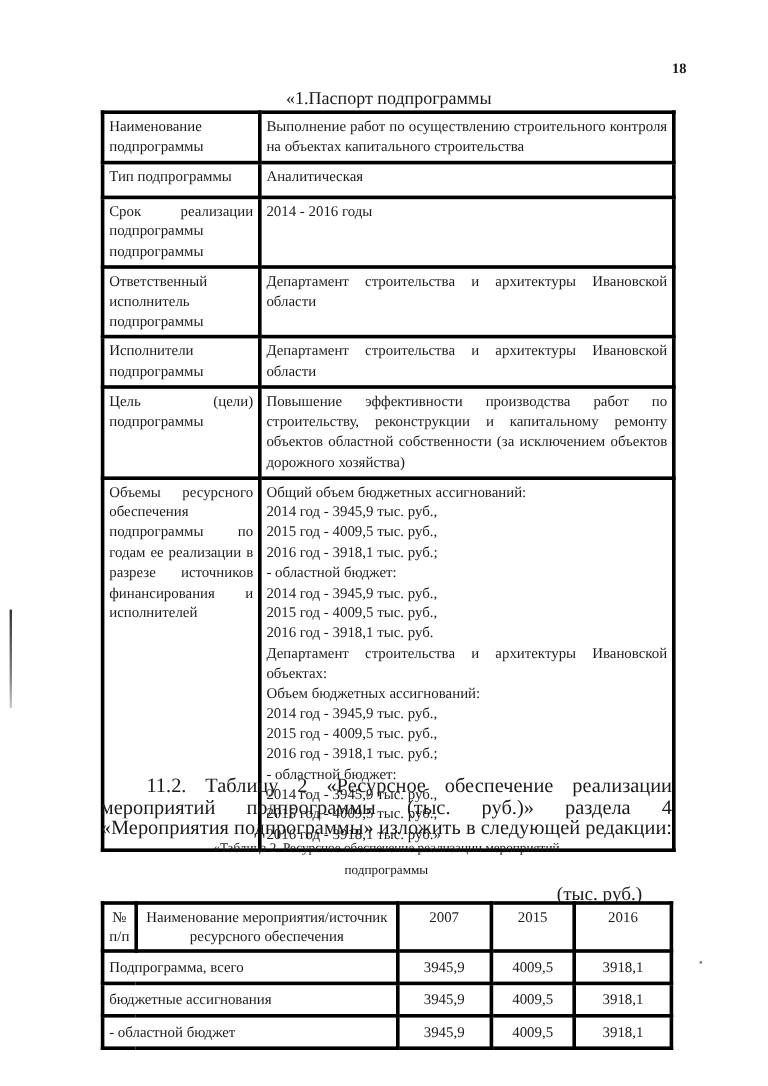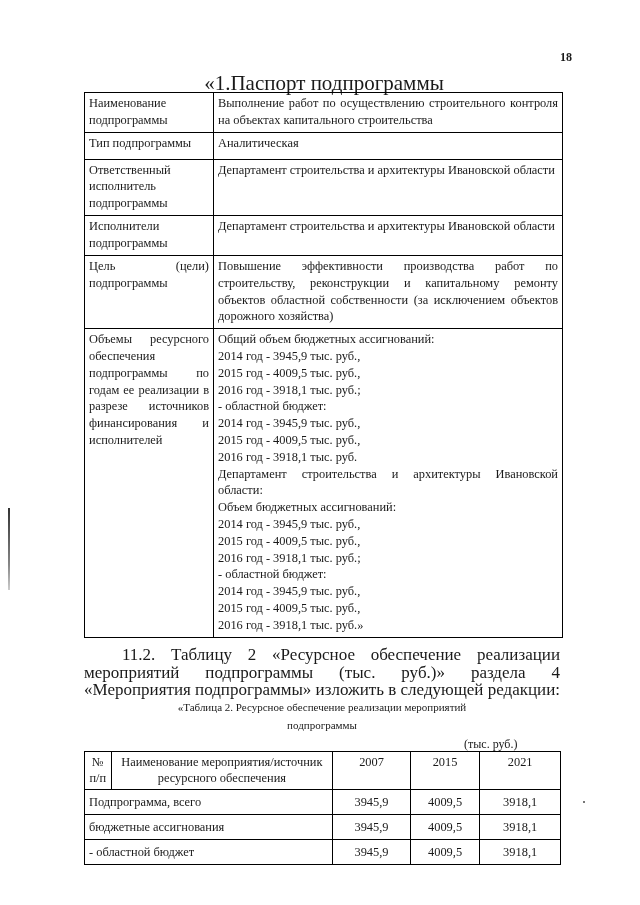--- a/index.html
+++ b/index.html
@@ -38,29 +38,29 @@
       width: 2px;
       height: 2px;
       background: #777;
     }
     .section-title {
       position: absolute;
       left: 84px;
       width: 480px;
       top: 74px;
       text-align: center;
-      font-size: 21px;
+      font-size: 15px;
       line-height: 18px;
     }
     table {
       border-collapse: collapse;
       position: absolute;
     }
     td, th {
-      border: 1px solid #000000;
+      border: 3px solid #000000;
       vertical-align: top;
       font-weight: normal;
     }
     
     .passport {
       left: 84px;
       top: 92px;
       width: 479px;
       font-size: 12.4px;
       line-height: 16.8px;
@@ -105,21 +105,21 @@
       width: 476px;
       top: 699px;
       text-align: center;
       font-size: 11px;
       line-height: 17.5px;
     }
     .units-label {
       position: absolute;
       left: 464px;
       top: 737px;
-      font-size: 12px;
+      font-size: 16px;
     }
     
     .resources {
       left: 84px;
       top: 751px;
       width: 477px;
       font-size: 12.4px;
       line-height: 16px;
     }
     .resources td, .resources th {
@@ -143,20 +143,24 @@
 <table class="passport">
   <tbody>
       <tr class="r1">
     <td class="label">Наименование подпрограммы</td>
     <td class="value">Выполнение работ по осуществлению строительного контроля на объектах капитального строительства</td>
   </tr>
   <tr class="r2">
     <td class="label">Тип подпрограммы</td>
     <td class="value">Аналитическая</td>
   </tr>
+  <tr class="r3">
+    <td class="label">Срок реализации подпрограммы подпрограммы</td>
+    <td class="value">2014 - 2016 годы</td>
+  </tr>
   <tr class="r4">
     <td class="label">Ответственный исполнитель подпрограммы</td>
     <td class="value">Департамент строительства и архитектуры Ивановской области</td>
   </tr>
   <tr class="r5">
     <td class="label">Исполнители подпрограммы</td>
     <td class="value">Департамент строительства и архитектуры Ивановской области</td>
   </tr>
   <tr class="r6">
     <td class="label">Цель (цели) подпрограммы</td>
@@ -167,21 +171,21 @@
     <td class="value lines">
       <div>Общий объем бюджетных ассигнований:</div>
       <div>2014 год - 3945,9 тыс. руб.,</div>
       <div>2015 год - 4009,5 тыс. руб.,</div>
       <div>2016 год - 3918,1 тыс. руб.;</div>
       <div>- областной бюджет:</div>
       <div>2014 год - 3945,9 тыс. руб.,</div>
       <div>2015 год - 4009,5 тыс. руб.,</div>
       <div>2016 год - 3918,1 тыс. руб.</div>
       <div class="justify-line" style="white-space:normal">Департамент строительства и архитектуры Ивановской</div>
-      <div>области:</div>
+      <div>объектах:</div>
       <div>Объем бюджетных ассигнований:</div>
       <div>2014 год - 3945,9 тыс. руб.,</div>
       <div>2015 год - 4009,5 тыс. руб.,</div>
       <div>2016 год - 3918,1 тыс. руб.;</div>
       <div>- областной бюджет:</div>
       <div>2014 год - 3945,9 тыс. руб.,</div>
       <div>2015 год - 4009,5 тыс. руб.,</div>
       <div>2016 год - 3918,1 тыс. руб.»</div>
     </td>
   </tr>
@@ -199,21 +203,21 @@
 
 <div class="units-label">(тыс. руб.)</div>
 
 <table class="resources">
   <tbody>
       <tr class="hdr">
     <th class="col-num">№ п/п</th>
     <th style="width:208px">Наименование мероприятия/источник ресурсного обеспечения</th>
     <th class="col-year" style="width:67px">2007</th>
     <th class="col-year" style="width:59px">2015</th>
-    <th class="col-year" style="width:70px">2021</th>
+    <th class="col-year" style="width:70px">2016</th>
   </tr>
   <tr class="data">
     <td colspan="2">Подпрограмма, всего</td>
     <td class="num">3945,9</td>
     <td class="num">4009,5</td>
     <td class="num">3918,1</td>
   </tr>
   <tr class="data">
     <td colspan="2">бюджетные ассигнования</td>
     <td class="num">3945,9</td>

